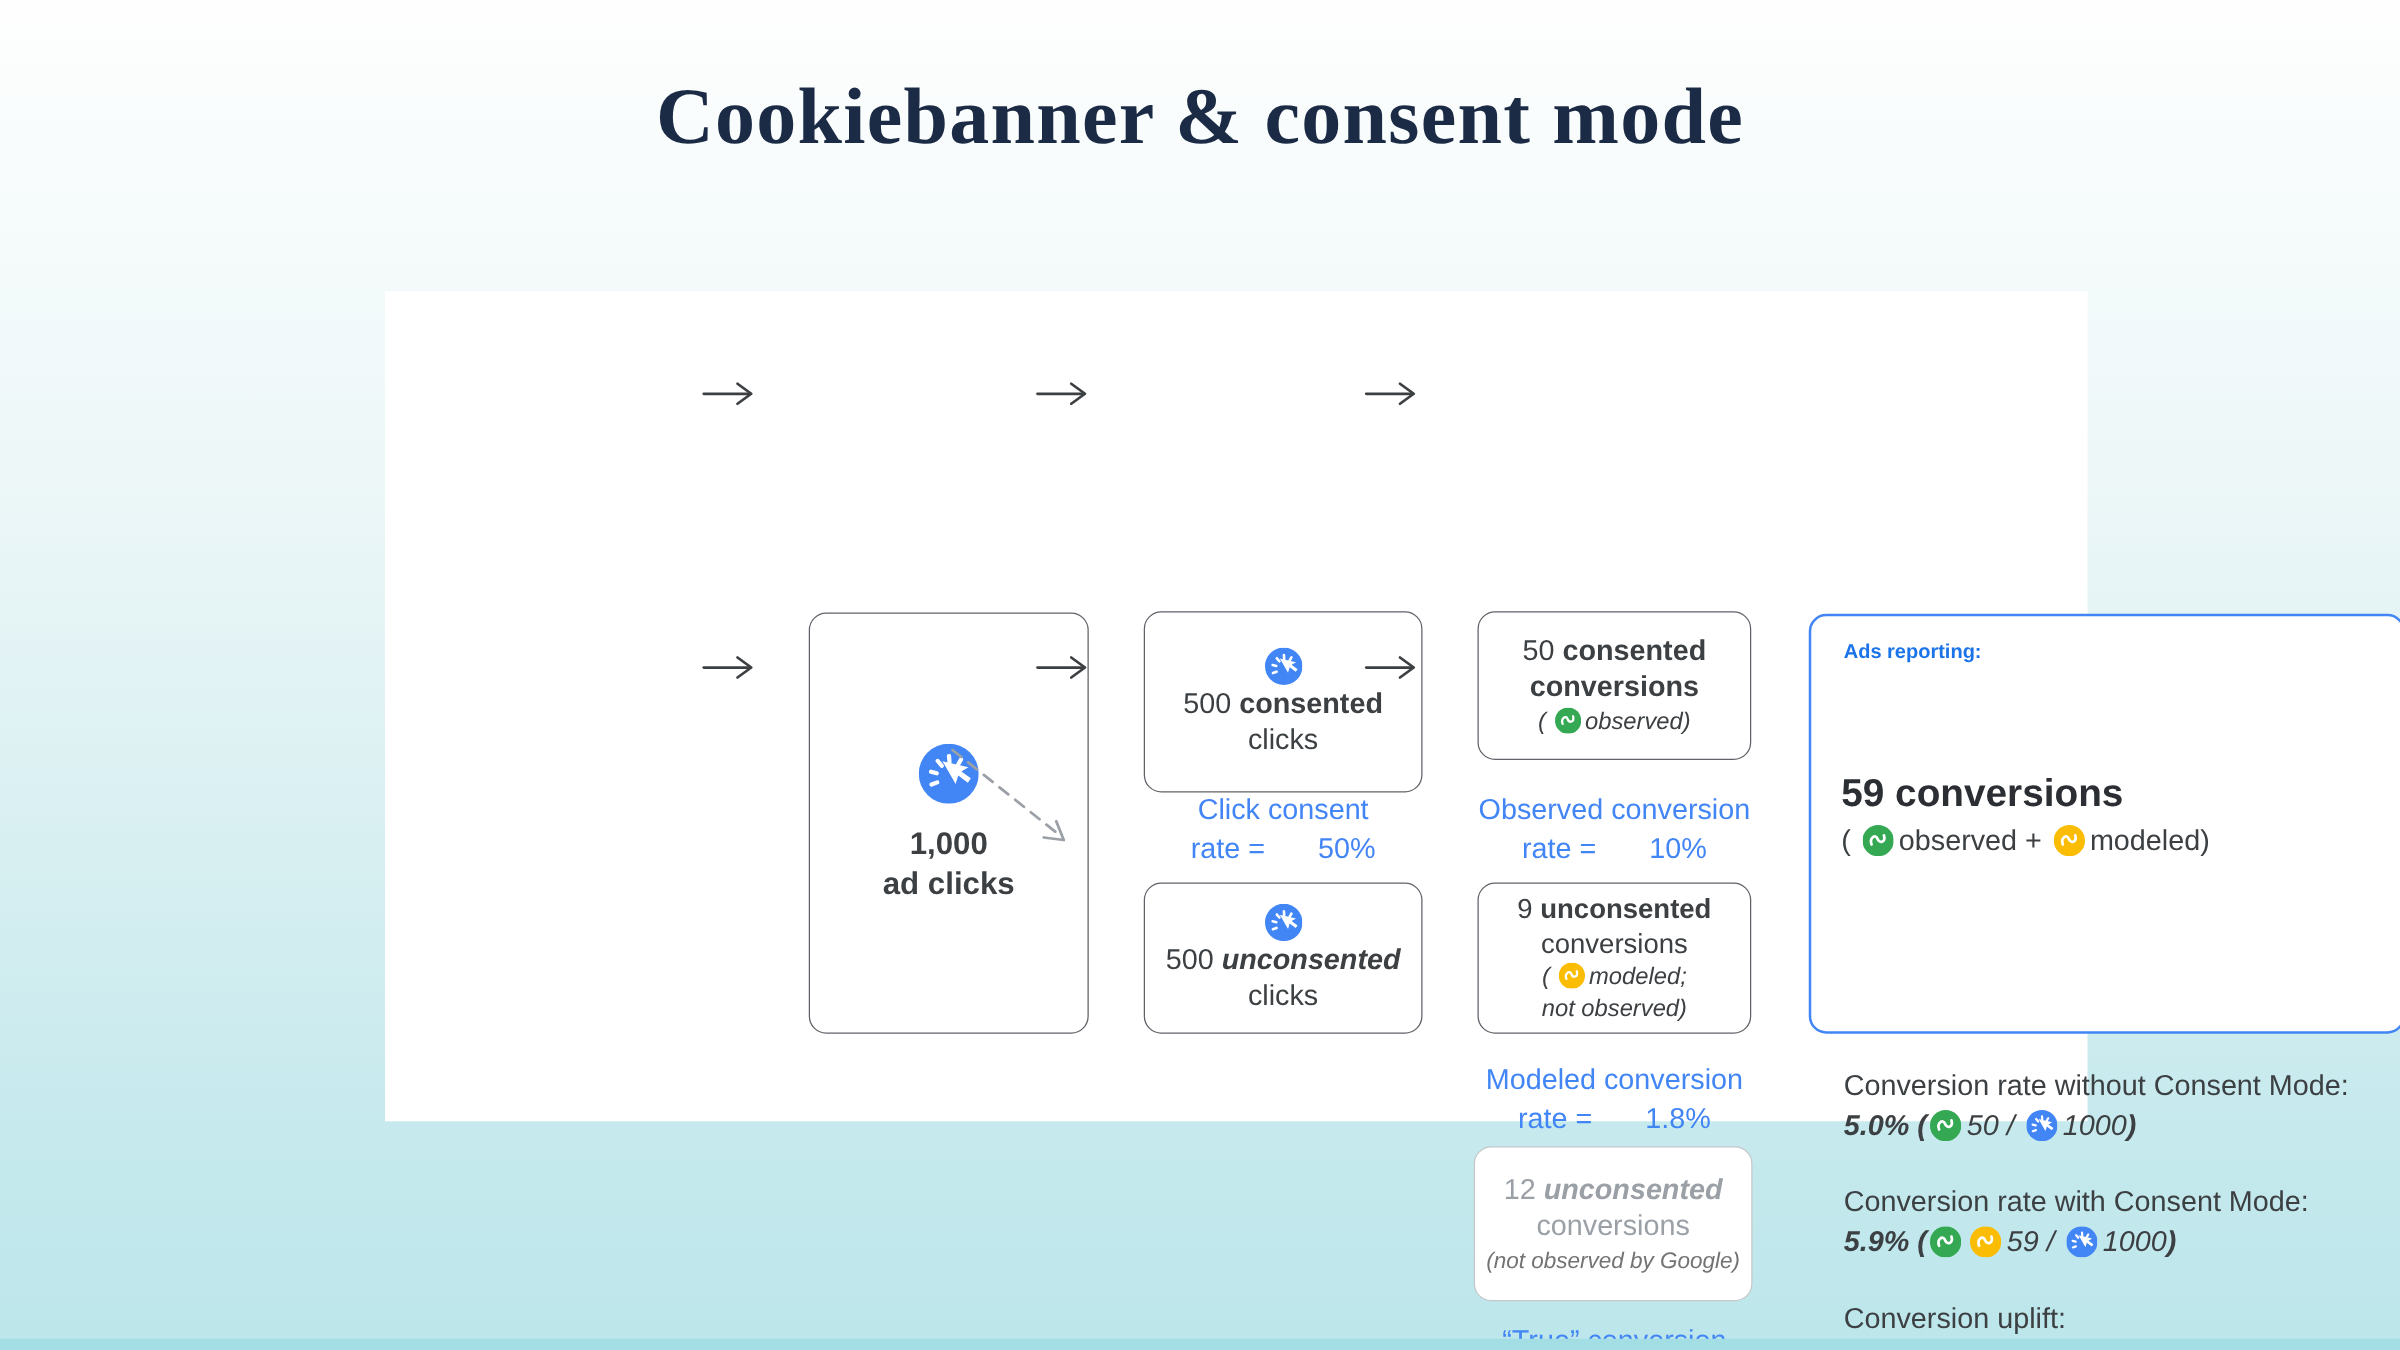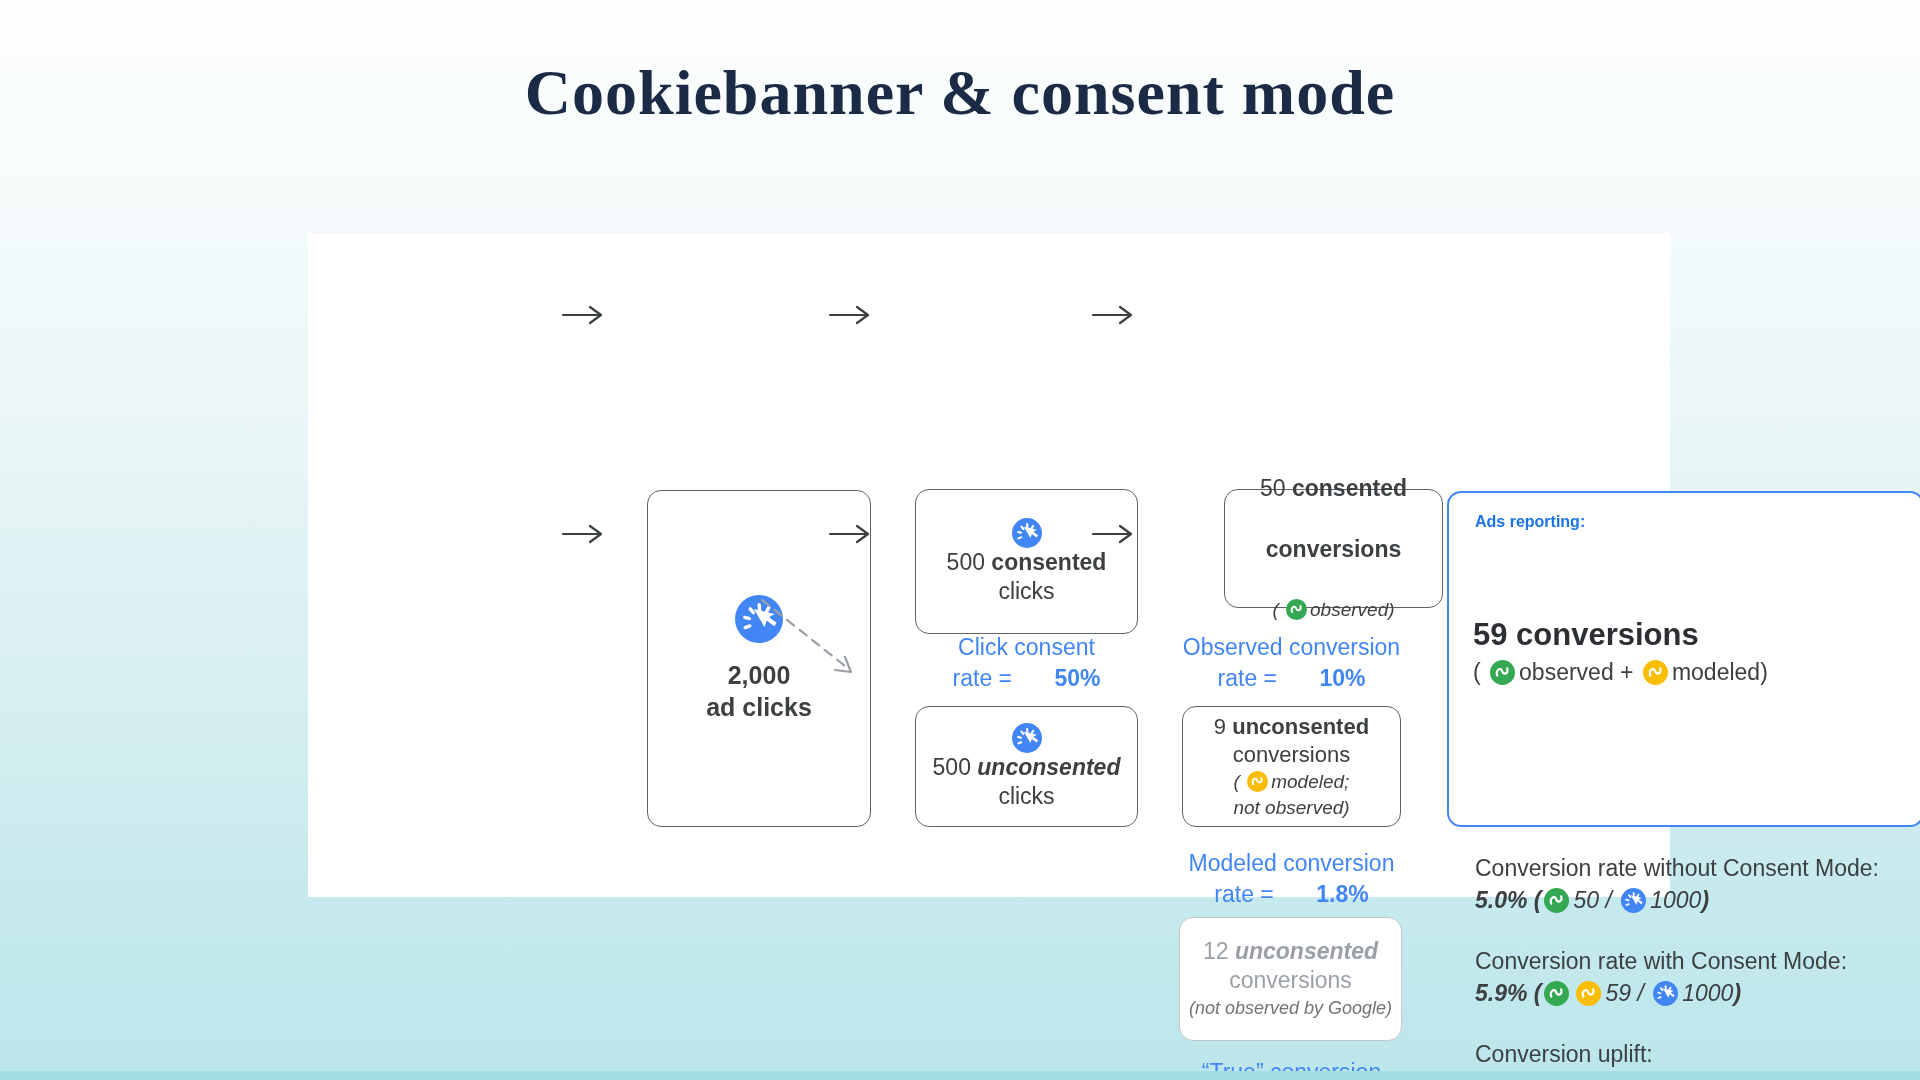--- a/index.html
+++ b/index.html
@@ -27,41 +27,41 @@
     text-align:center;color:#3c4043;box-sizing:border-box;
   }
   .box-line{font-size:23px;line-height:29px;}
   .box-line b{font-weight:bold;}
   .emph-italic{font-weight:bold;font-style:italic;}
   .note{font-size:19px;line-height:27px;font-style:italic;color:#3c4043;}
   .box-adclicks{left:339px;top:257px;width:224px;height:337px;}
   .adclicks-num{font-size:25px;line-height:32px;font-weight:bold;margin-top:16px;}
   .adclicks-label{font-size:25px;line-height:32px;font-weight:bold;}
   .box-consented-clicks{left:607px;top:256px;width:223px;height:145px;}
-  .box-consented-conv{left:916px;top:256px;width:219px;height:119px;gap:32px;}
+  .box-consented-conv{left:874px;top:256px;width:219px;height:119px;}
   .box-unconsented-clicks{left:607px;top:473px;width:223px;height:121px;}
   .box-unconsented-conv{left:874px;top:473px;width:219px;height:121px;padding:4px 0;}
   .box-unconsented-conv .box-line{font-size:22px;line-height:28px;}
   .box-unconsented-conv .note{font-size:19px;line-height:26px;}
   .box-lost{
     left:871px;top:684px;width:223px;height:124px;
     border:1.6px solid #c4c7ca;color:#9aa0a6;
   }
   .box-lost .note{color:#737373;font-size:18px;}
   .ads-box{
     position:absolute;left:1139px;top:258px;width:477px;height:336px;
     background:#fff;border:2px solid #4285f4;border-radius:14px;box-sizing:border-box;
   }
   .ads-heading{position:absolute;left:26px;top:20px;font-size:16px;font-weight:bold;color:#1a73e8;}
   .ads-total{position:absolute;left:24px;top:124px;font-size:31px;font-weight:bold;color:#2b2f33;}
   .ads-breakdown{position:absolute;left:24px;top:166px;font-size:23px;color:#3c4043;}
   .rate-label{
     position:absolute;text-align:center;color:#4285f4;font-size:23px;line-height:31px;
   }
-  .rate-label b{font-weight:bold;margin-left:36px;}
+  .rate-label b{font-weight:normal;margin-left:36px;}
   .stat{position:absolute;color:#3c4043;font-size:23px;line-height:31px;}
   .stat-label{white-space:nowrap;}
   .stat-value{white-space:nowrap;margin-top:1px;font-style:italic;}
   .stat-value b{font-weight:bold;}
   .arrows{position:absolute;left:0;top:0;pointer-events:none;}
   .ic{display:inline-block;vertical-align:-5px;}
   .ic-48{width:48px;height:48px;vertical-align:middle;}
   .ic-30{width:30px;height:30px;vertical-align:middle;}
   .ic-25{width:25px;height:25px;margin:0 4px 0 3px;}
   .ic-21{width:21px;height:21px;margin:0 3px 0 2px;vertical-align:-4px;}
@@ -96,21 +96,21 @@
 <div class="stage">
 
   <div class="title">Cookiebanner &amp; consent mode</div>
 
   <div class="panel">
 
     <div class="box box-adclicks">
       <svg class="ic ic-48 c-blue">
           <use href="#sym-click"></use>
         </svg>
-      <div class="adclicks-num">2,000</div>
+      <div class="adclicks-num">1,000</div>
       <div class="adclicks-label">ad clicks</div>
     </div>
 
     <div class="box box-consented-clicks">
       <svg class="ic ic-30 c-blue">
           <use href="#sym-click"></use>
         </svg>
       <div class="box-line"><span>500 </span><b>consented</b></div>
       <div class="box-line">clicks</div>
     </div>

